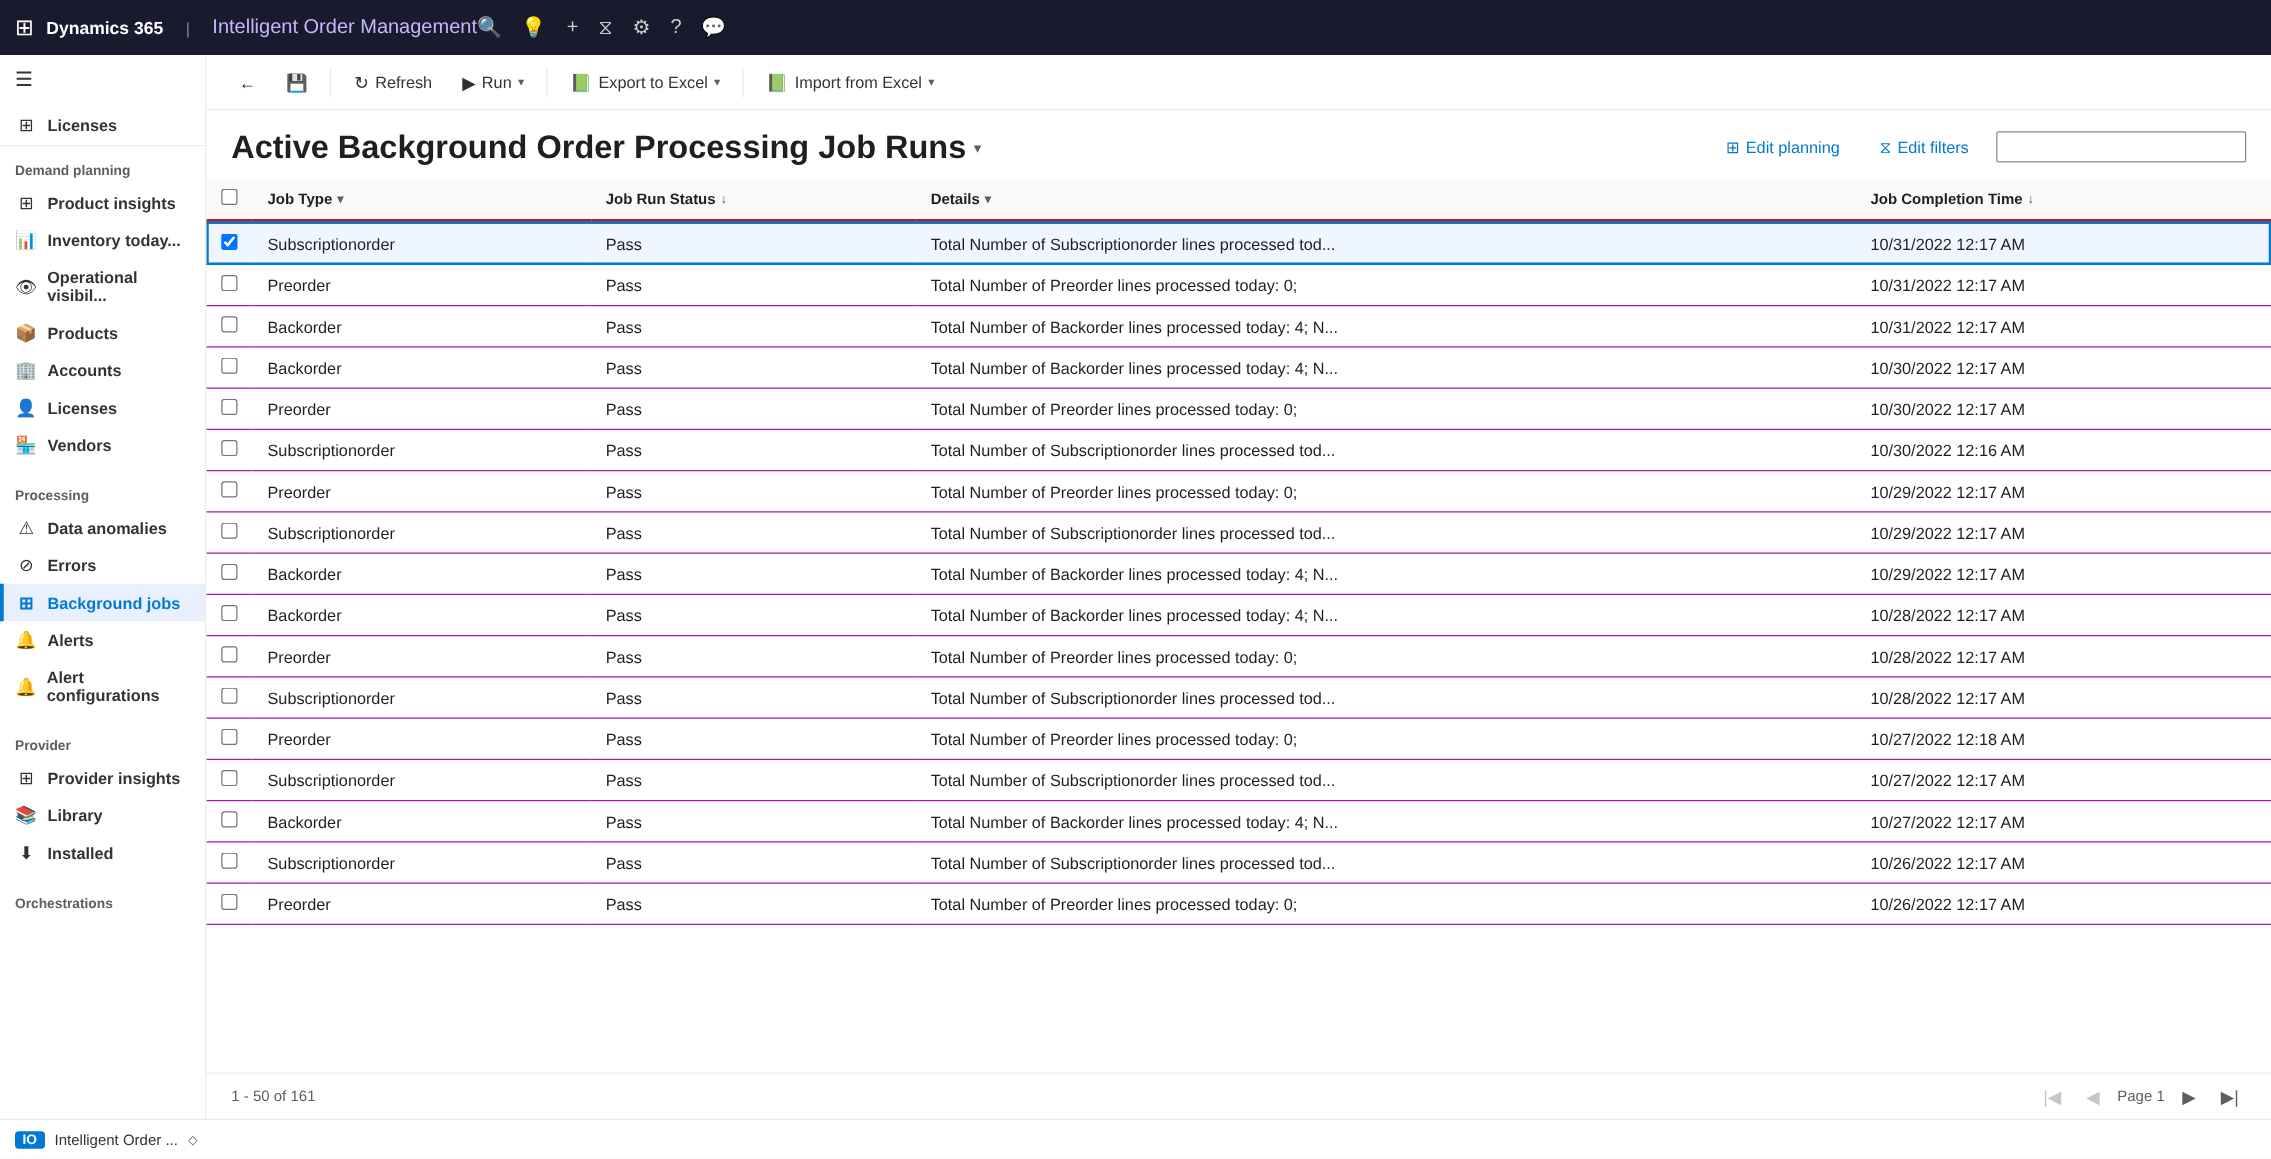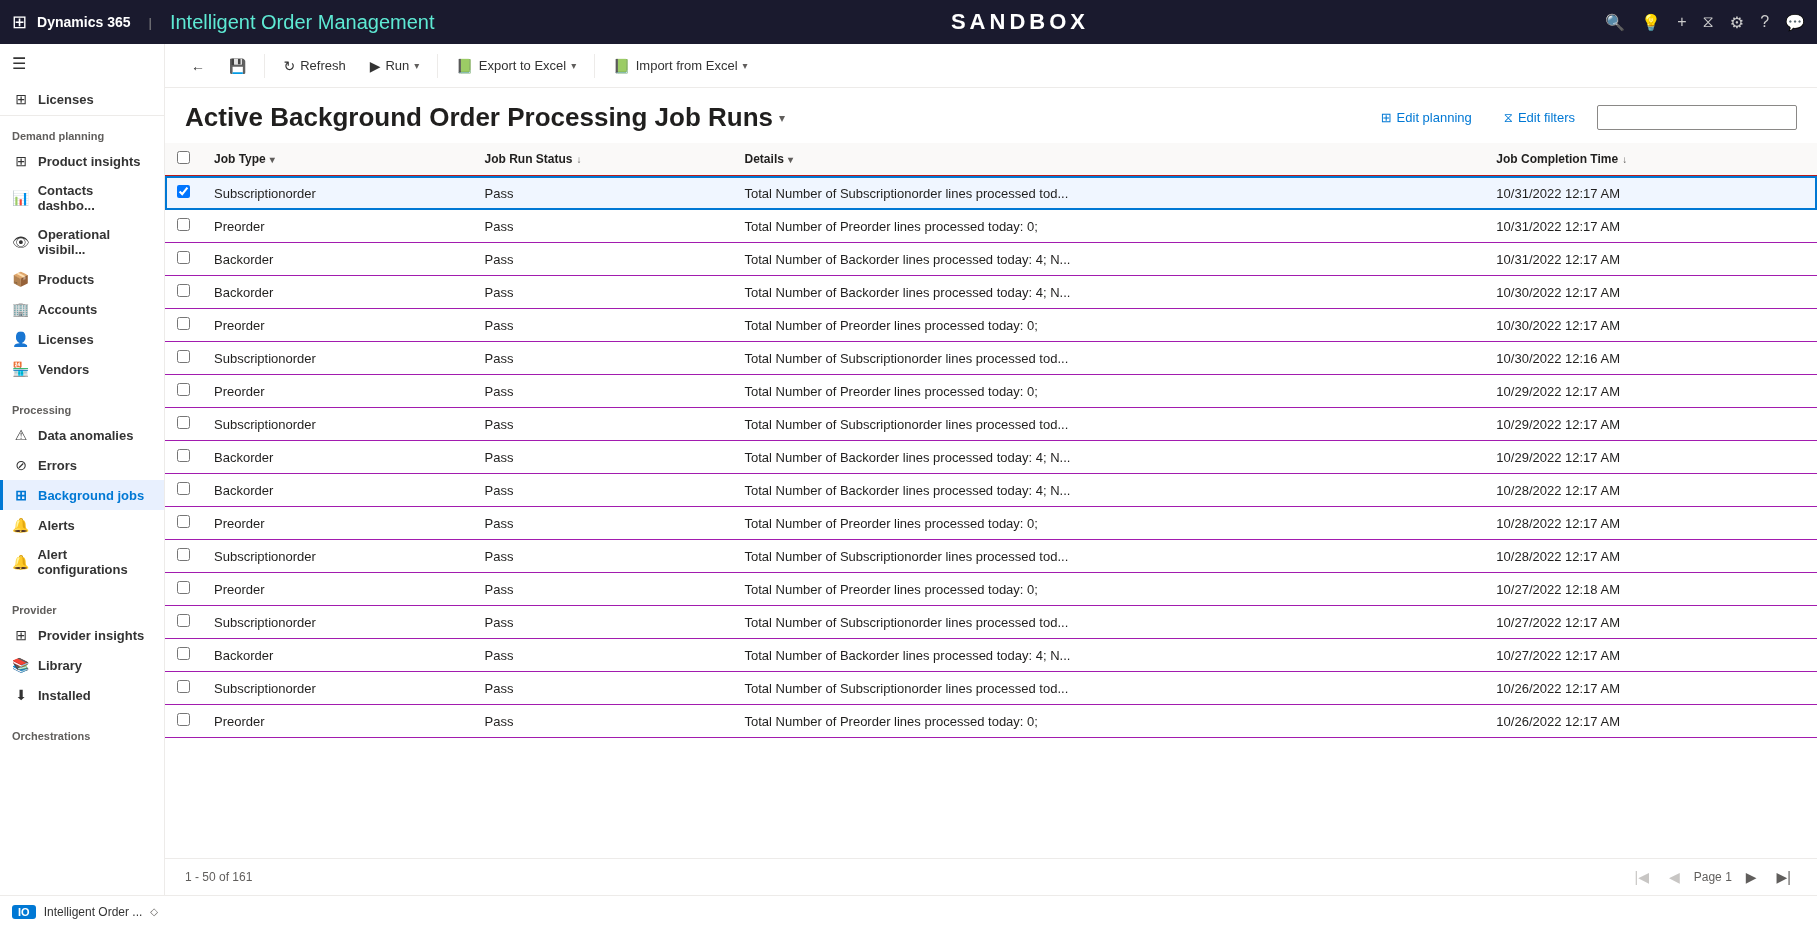--- a/index.html
+++ b/index.html
@@ -12,21 +12,21 @@
       display: flex;
       align-items: center;
       padding: 0 12px;
       color: white;
       flex-shrink: 0;
     }
     .top-nav-left { display: flex; align-items: center; gap: 10px; }
     .waffle-icon { font-size: 18px; cursor: pointer; }
     .brand-name { font-size: 14px; font-weight: 600; color: white; }
     .brand-separator { color: #888; margin: 0 8px; }
-    .app-name { font-size: 20px; color: #5eead4; }
+    .app-name { font-size: 16px; color: #c4b5fd; }
     .top-nav-center { flex: 1; display: flex; justify-content: center; }
     .sandbox-label { font-size: 22px; font-weight: 700; letter-spacing: 4px; color: white; }
     .top-nav-right { display: flex; align-items: center; gap: 16px; }
     .nav-icon { font-size: 16px; color: #ccc; cursor: pointer; }
 
     
     .main-layout { display: flex; flex: 1; overflow: hidden; }
 
     
     .sidebar {
@@ -156,21 +156,21 @@
     
     .table-container { flex: 1; overflow-y: auto; padding: 0; }
     table { width: 100%; border-collapse: collapse; }
     thead { position: sticky; top: 0; background: #faf9f8; z-index: 10; }
     thead th {
       padding: 8px 12px;
       text-align: left;
       font-size: 12px;
       font-weight: 600;
       color: #201f1e;
-      border-bottom: 2px solid #b91c1c;
+      border-bottom: 4px solid #b91c1c;
       white-space: nowrap;
     }
     thead th .col-header { display: flex; align-items: center; gap: 4px; cursor: pointer; }
     thead th .sort-icon { font-size: 10px; color: #605e5c; }
     thead th .dropdown-icon { font-size: 10px; color: #605e5c; }
     .checkbox-col { width: 36px; }
     tbody tr { border-bottom: 1px solid #a21caf; }
     tbody tr.selected { background: #f0f6ff; outline: 2px solid #0078d4; outline-offset: -2px; }
     tbody td { padding: 8px 12px; font-size: 13px; color: #201f1e; }
     .check-cell { width: 36px; }
@@ -217,23 +217,20 @@
   </style>
 </head>
 <body>
 
 <div class="top-nav">
   <div class="top-nav-left">
     <span class="waffle-icon">⊞</span>
     <span class="brand-name">Dynamics 365</span>
     <span class="brand-separator">|</span>
     <span class="app-name">Intelligent Order Management</span>
-  </div>
-  <div class="top-nav-center">
-    <span class="sandbox-label">SANDBOX</span>
   </div>
   <div class="top-nav-right">
     <span class="nav-icon">🔍</span>
     <span class="nav-icon">💡</span>
     <span class="nav-icon">+</span>
     <span class="nav-icon">⧖</span>
     <span class="nav-icon">⚙</span>
     <span class="nav-icon">?</span>
     <span class="nav-icon">💬</span>
   </div>
@@ -250,21 +247,21 @@
     </div>
 
     <div class="sidebar-section">
       <div class="sidebar-section-label">Demand planning</div>
       <div class="sidebar-item">
         <span class="sidebar-icon">⊞</span>
         <span class="sidebar-item-label">Product insights</span>
       </div>
       <div class="sidebar-item">
         <span class="sidebar-icon">📊</span>
-        <span class="sidebar-item-label">Contacts dashbo...</span>
+        <span class="sidebar-item-label">Inventory today...</span>
       </div>
       <div class="sidebar-item">
         <span class="sidebar-icon">👁</span>
         <span class="sidebar-item-label">Operational visibil...</span>
       </div>
       <div class="sidebar-item">
         <span class="sidebar-icon">📦</span>
         <span class="sidebar-item-label">Products</span>
       </div>
       <div class="sidebar-item">

